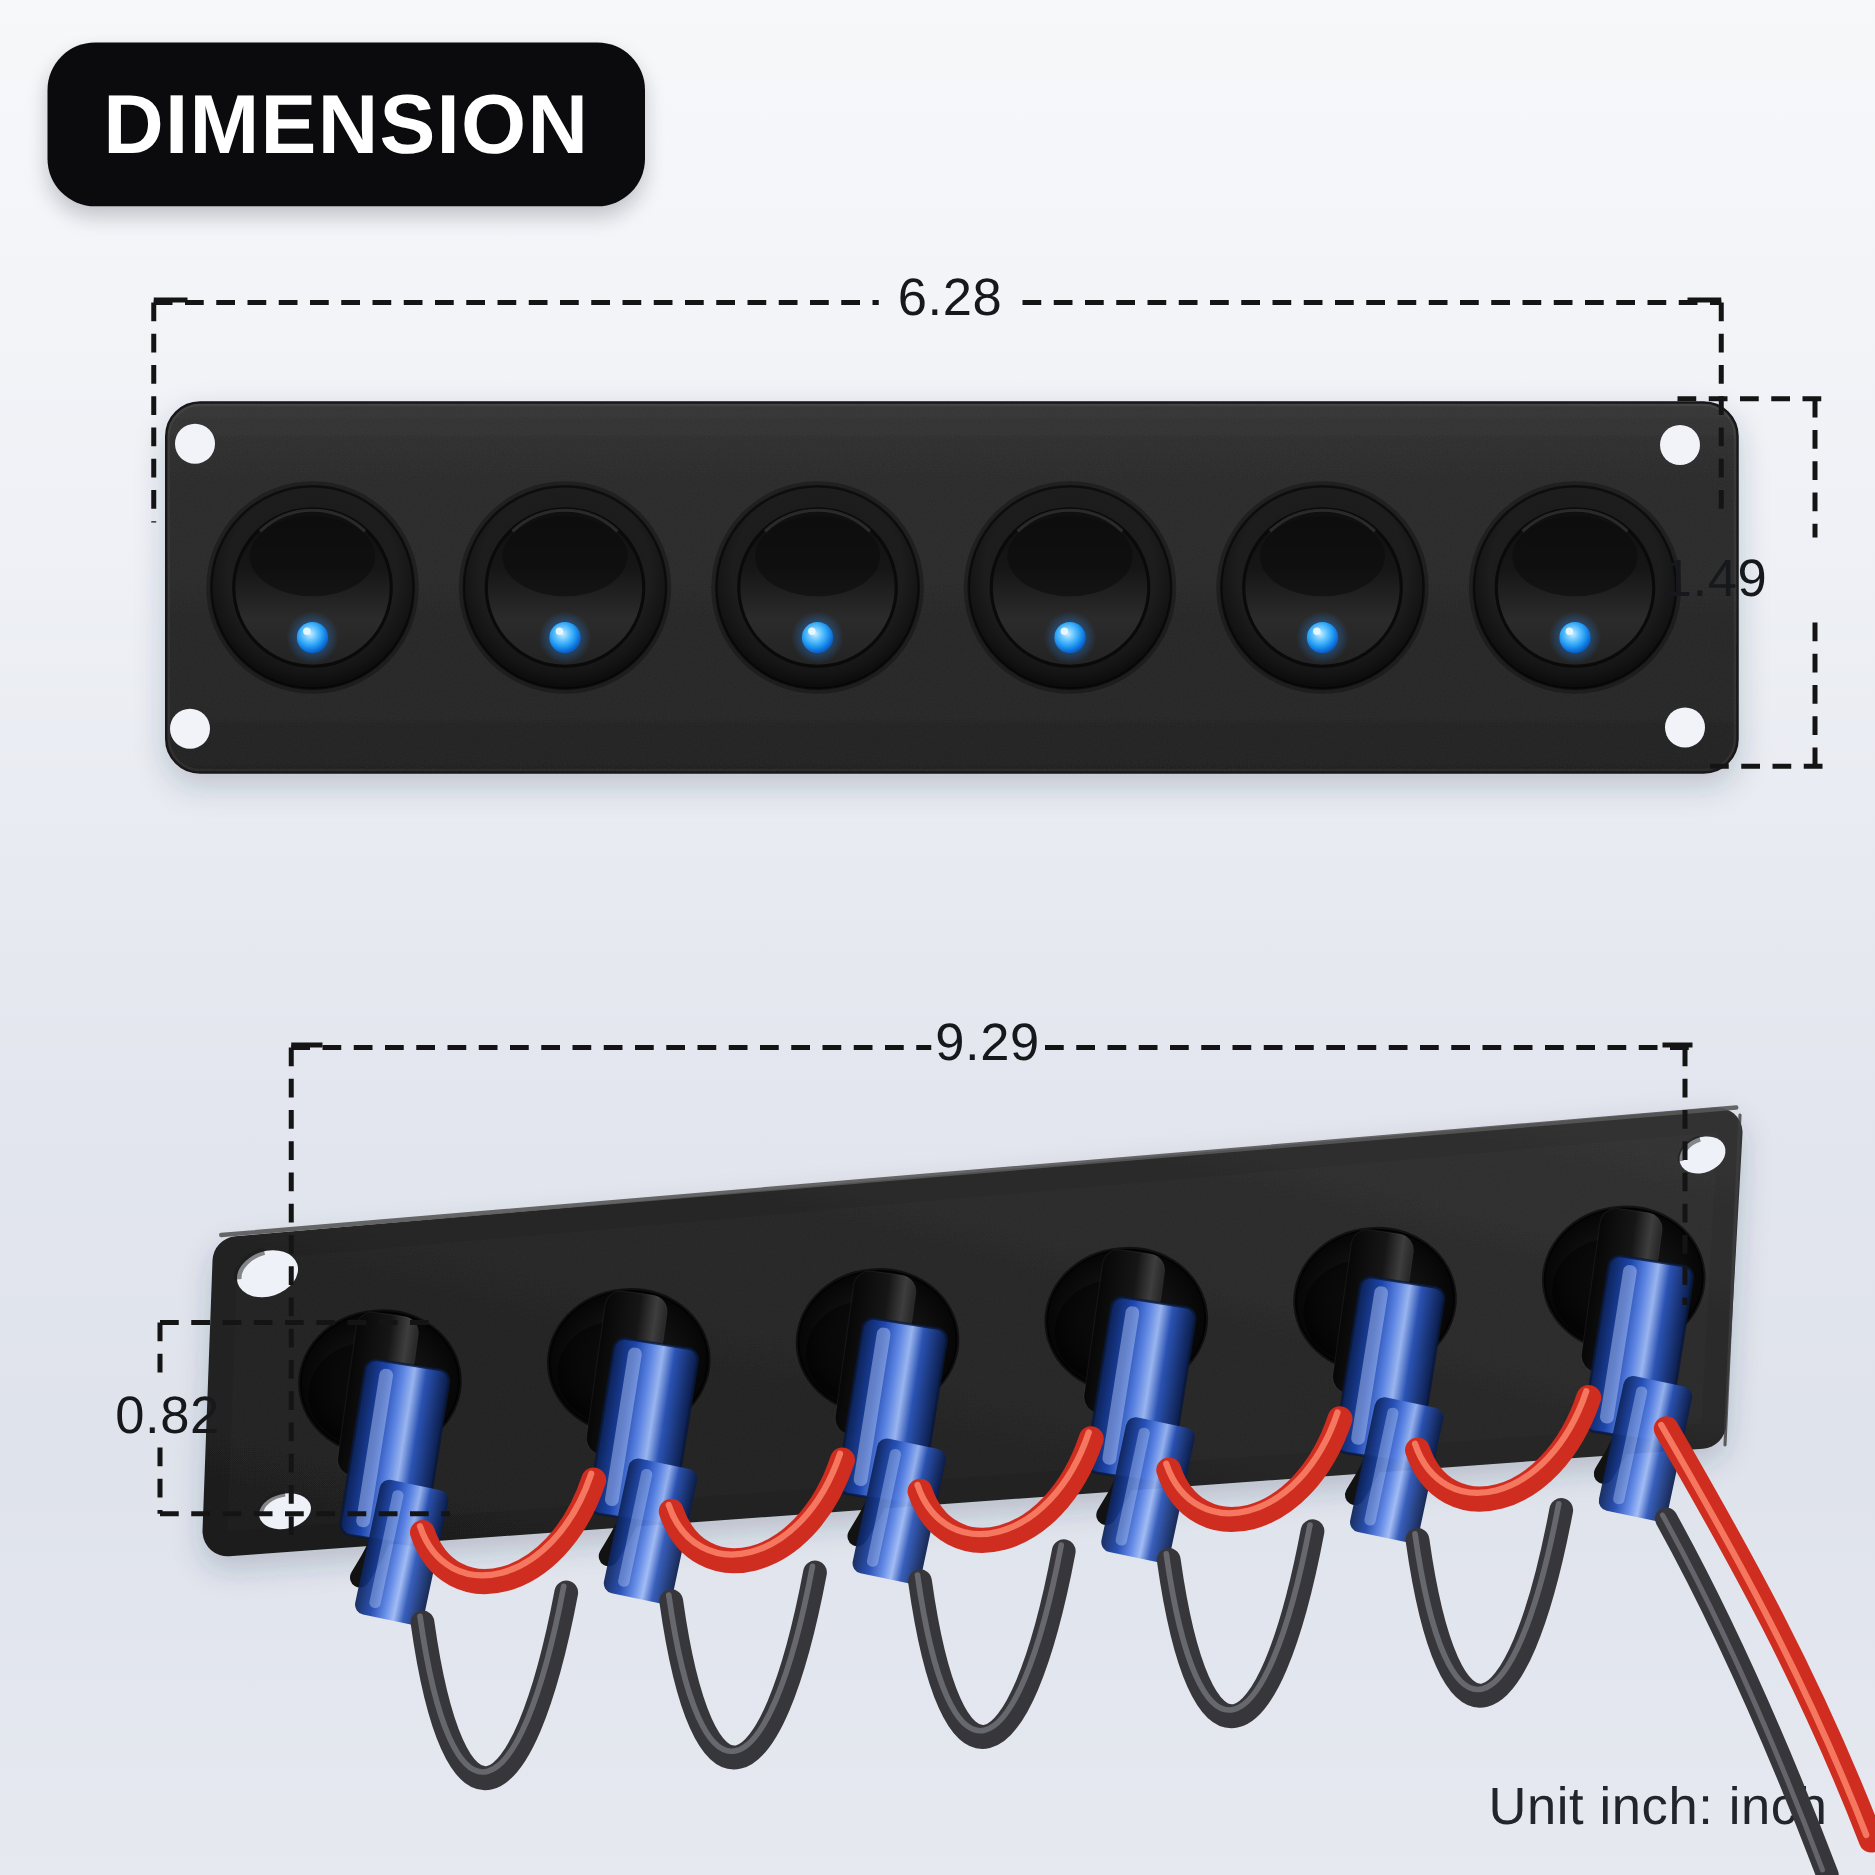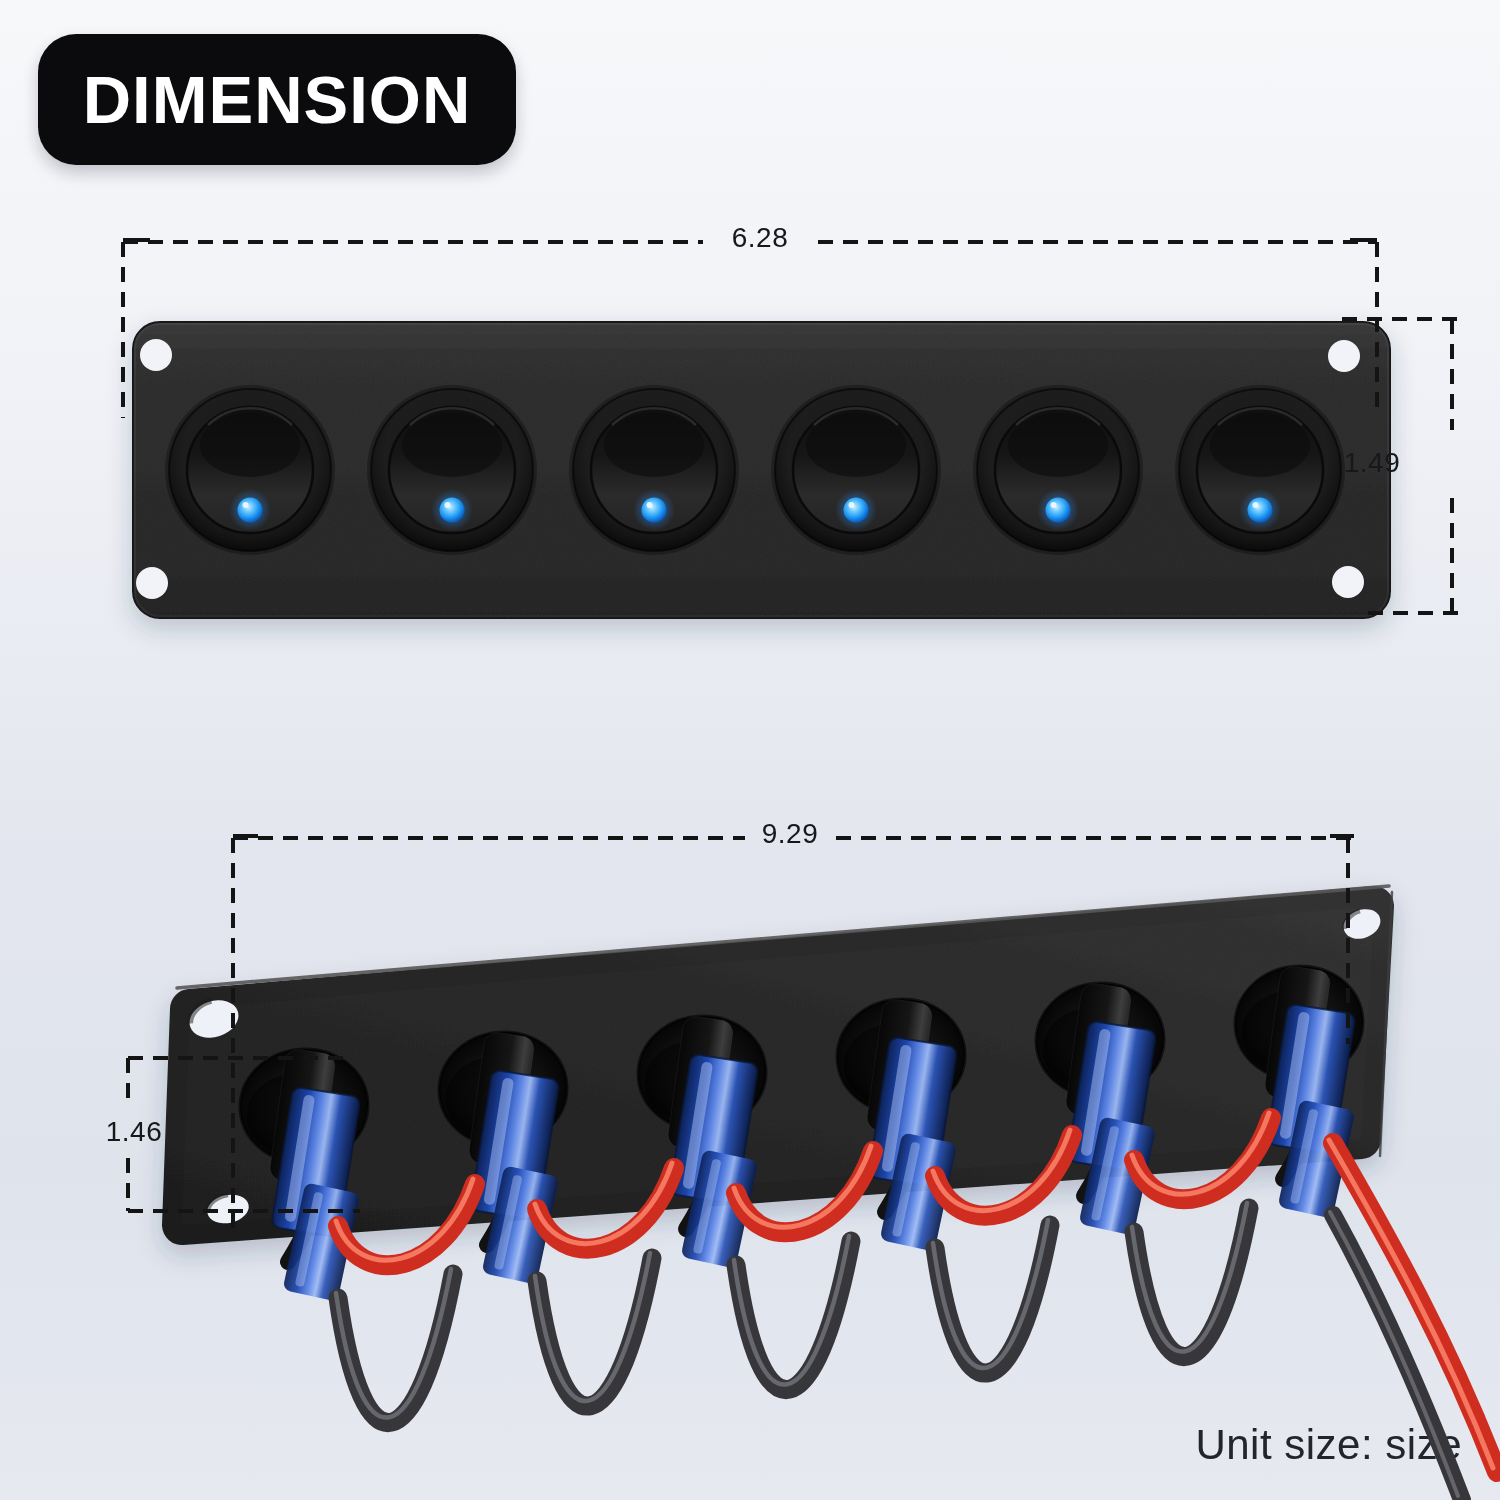--- a/index.html
+++ b/index.html
@@ -18,41 +18,41 @@
     box-shadow:0 8px 16px rgba(20,25,40,.22);
   }
   .badge-text{
     color:#ffffff;font-size:67px;font-weight:bold;letter-spacing:1px;
   }
   .art,.dims{position:absolute;left:0;top:0;width:1500px;height:1500px;}
   .dims{pointer-events:none;}
   .dim-label{
     position:absolute;transform:translate(-50%,-50%);
     font-family:"Liberation Sans",sans-serif;
-    font-size:28px;color:#17181b;letter-spacing:.5px;white-space:nowrap;
+    font-size:42px;color:#17181b;letter-spacing:.5px;white-space:nowrap;
   }
   .dim-front-w{left:760px;top:238px;}
   .dim-front-h{left:1372px;top:463px;}
   .dim-back-w{left:790px;top:834px;}
   .dim-back-h{left:134px;top:1132px;}
   .unit-note{
     position:absolute;right:38px;top:1421px;
     font-size:42px;color:#23252c;letter-spacing:.5px;
   }
 </style>
 </head>
 <body>
 
 <div class="stage">
 
   <div class="badge">
     <span class="badge-text">DIMENSION</span>
   </div>
 
-  <div class="unit-note">Unit size: size</div>
+  <div class="unit-note">Unit inch: inch</div>
 
   <svg class="art" viewBox="0 0 1500 1500" aria-hidden="true">
     <defs>
       <linearGradient id="panelG" x1="0" y1="0" x2="0" y2="1">
         <stop offset="0" stop-color="#373737"></stop>
           <stop offset="0.12" stop-color="#2d2d2d"></stop>
         <stop offset="0.85" stop-color="#252525"></stop>
           <stop offset="1" stop-color="#1f1f1f"></stop>
       </linearGradient>
       <radialGradient id="ringG" cx="0.5" cy="0.42" r="0.58">
@@ -274,15 +274,15 @@
       <path d="M123 240 H150"></path>
         <path d="M1350 240 H1377"></path>
       <path d="M233 836 H258"></path>
         <path d="M1330 836 H1354"></path>
     </g>
   </svg>
 
   <span class="dim-label dim-front-w">6.28</span>
   <span class="dim-label dim-front-h">1.49</span>
   <span class="dim-label dim-back-w">9.29</span>
-  <span class="dim-label dim-back-h">1.46</span>
+  <span class="dim-label dim-back-h">0.82</span>
 
 </div>
 
 </body></html>

